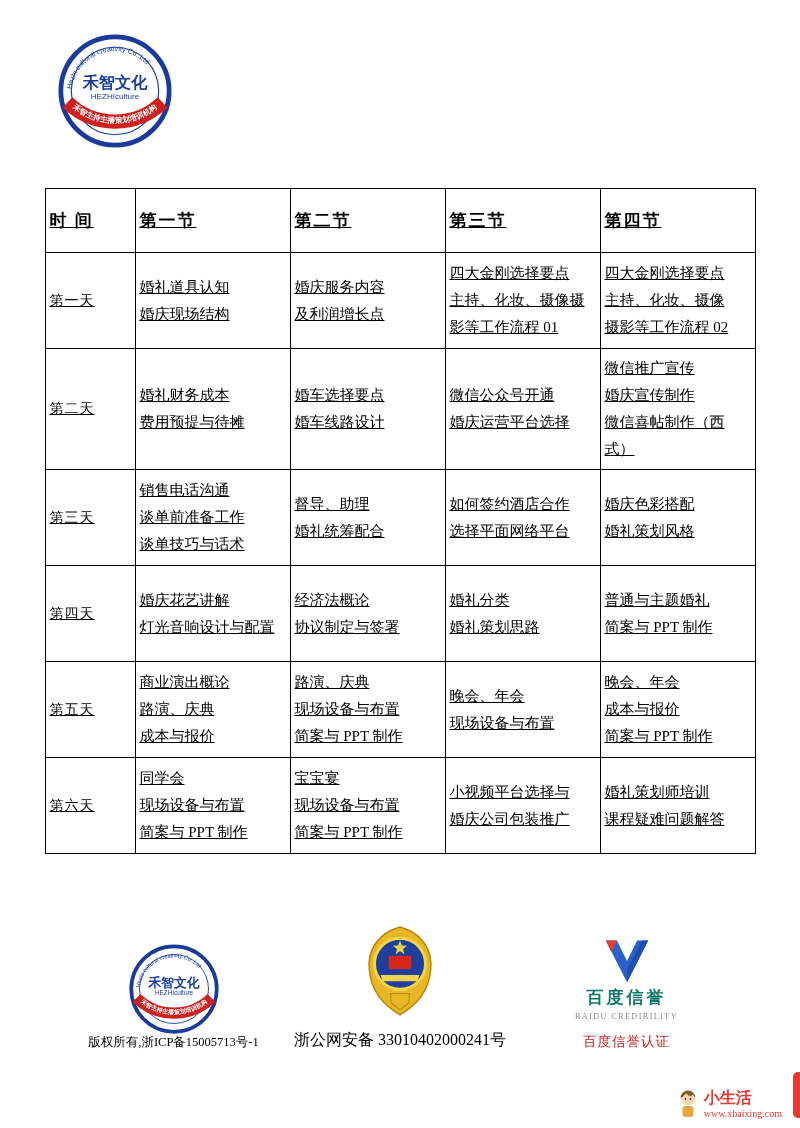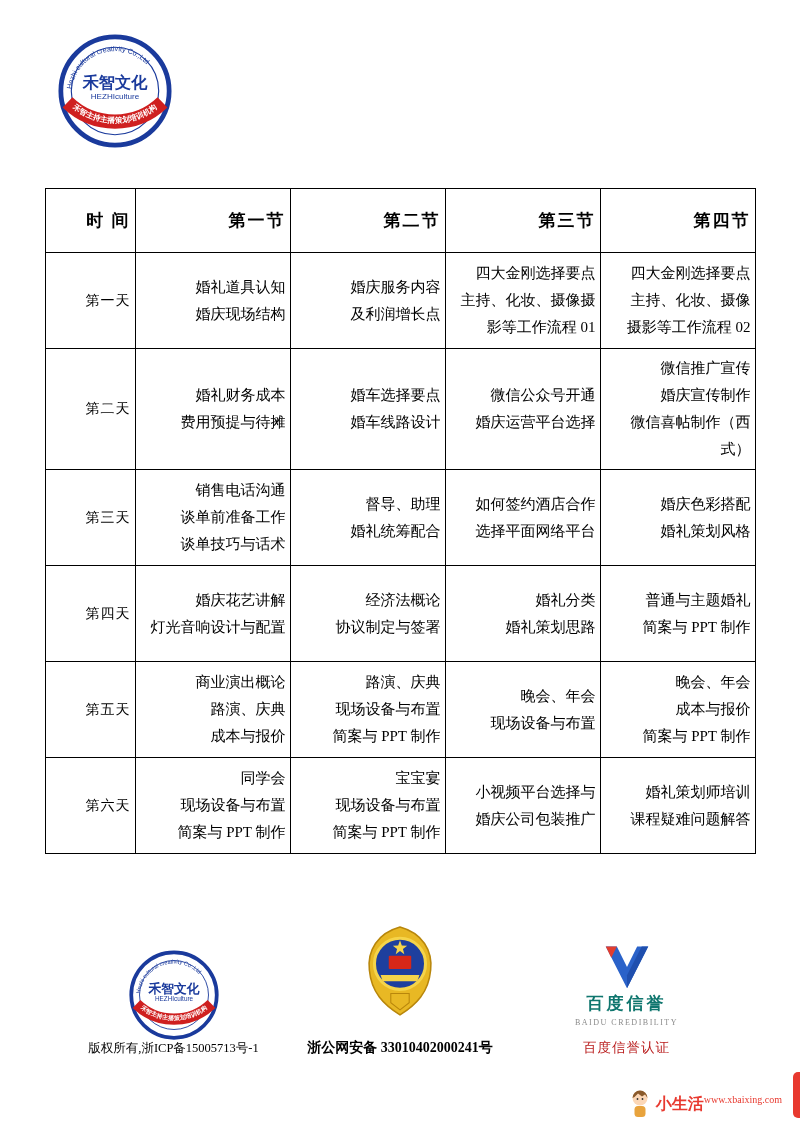--- a/index.html
+++ b/index.html
@@ -9,43 +9,43 @@
     background:#ffffff; color:#000;
     font-family:"Liberation Serif", serif;
   }
   
   .header { display:flex; align-items:center; padding:34px 50px 0 58px; }
   .logo-svg { width:114px; height:114px; flex:0 0 auto; }
   .title { flex:1; text-align:center; font-size:45px; font-weight:bold; letter-spacing:1px; padding-left:4px; }
   
   .course-table { width:710px; margin:40px auto 0; border-collapse:collapse; table-layout:fixed; }
   .course-table th, .course-table td {
-    border:1px solid #000; text-align:right; vertical-align:middle; padding:6px 4px;
+    border:1px solid #000; text-align:left; vertical-align:middle; padding:6px 4px;text-decoration:underline;
   }
   .course-table thead th { height:64px; font-size:17px; font-weight:bold; letter-spacing:2px; }
   .course-table tbody tr { height:96px; }
   .day-cell { font-size:14px; letter-spacing:1px; }
   .course-cell { font-size:15px; line-height:1.8; white-space:pre-line; }
   
   .footer { display:flex; align-items:flex-end; justify-content:space-between; padding:0 56px; margin-top:70px; }
   .f-col { display:flex; flex-direction:column; align-items:center; }
   .f-left { width:235px; }
   .f-center { flex:1; }
   .f-right { width:235px; }
   .small-logo { width:90px; height:90px; }
   .copyright { margin-top:0; font-size:12.5px; }
   .badge-svg { width:82px; height:94px; }
-  .police { margin-top:21px; font-size:14px; font-weight:bold; }
+  .police { margin-top:12px; font-size:16px; font-weight:normal; }
   .baidu-svg { width:58px; height:48px; }
   .baidu-name { color:#0f766e; font-size:17px; font-weight:bold; letter-spacing:3px; margin-top:2px; }
   .baidu-en { color:#8a8a8a; font-size:8px; letter-spacing:1.5px; margin-top:3px; }
   .baidu-cert { margin-top:12px; font-size:13.5px; letter-spacing:1px; color:#b91c1c; }
   
   .watermark { position:absolute; right:18px; bottom:8px; display:flex; align-items:center; gap:5px; }
-  .wm-text { display:flex; flex-direction:row; line-height:1.2; }
+  .wm-text { display:flex; flex-direction:column; line-height:1.2; }
   .wm-name { color:#e8392f; font-size:16px; font-weight:bold; font-family:"Liberation Sans", sans-serif; }
   .wm-url { color:#e8392f; font-size:10px; font-family:Liberation Serif, serif; }
   .wm-bar { position:absolute; right:0; bottom:10px; width:7px; height:46px; background:#e8392f; border-radius:5px 0 0 5px; }
   .mascot-svg { width:22px; height:32px; }
 </style>
 </head>
 <body>
 
 <div class="page">
 

